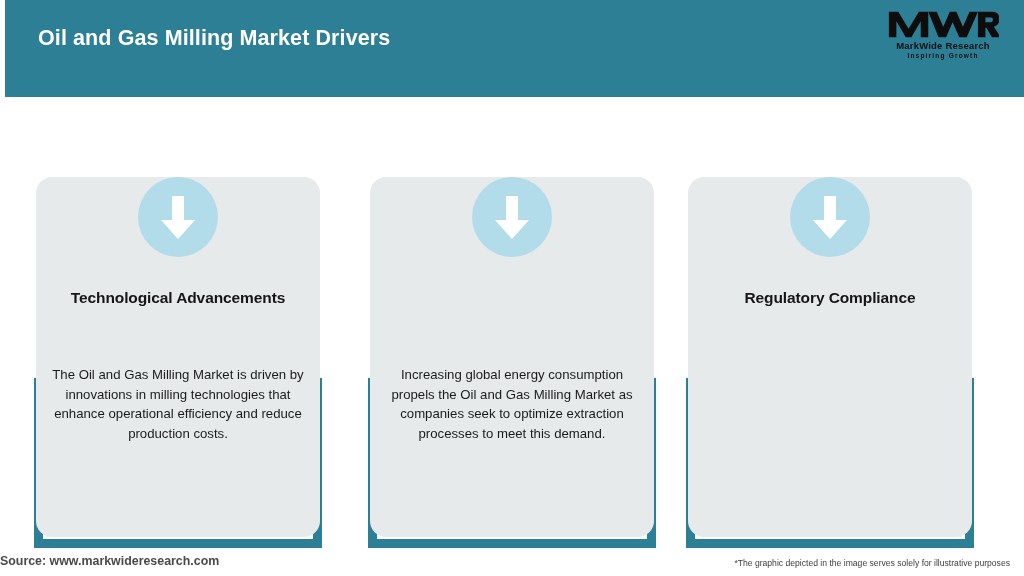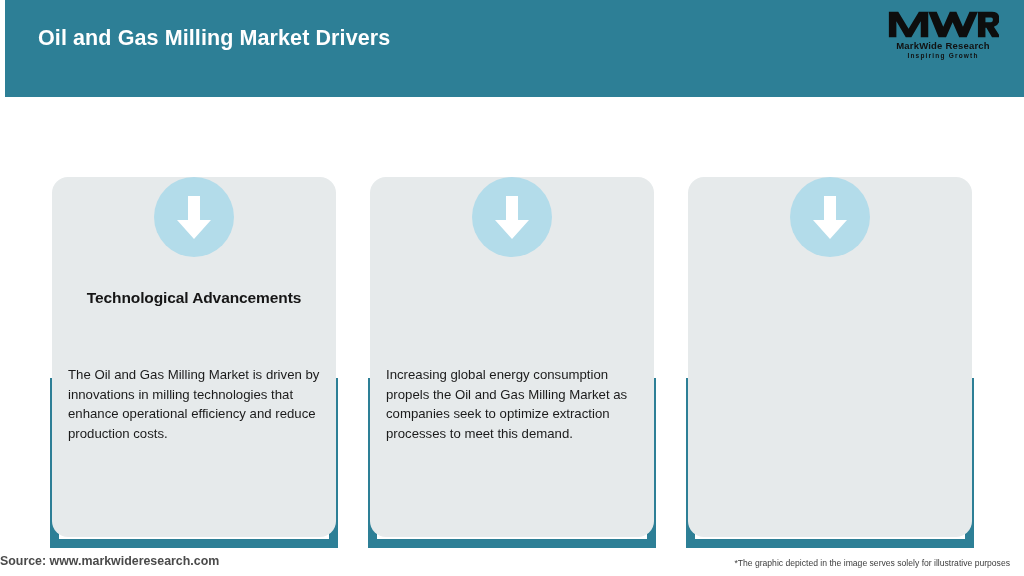--- a/index.html
+++ b/index.html
@@ -71,21 +71,21 @@
     white-space: nowrap;
   }
 
   
   .card-group {
     position: absolute;
     top: 138px;
     width: 288px;
     height: 412px;
   }
-  .card-group.g0 { left: 50px; }
+  .card-group.g0 { left: 34px; }
   .card-group.g1 { left: 368px; }
   .card-group.g2 { left: 686px; }
 
   
   .u-frame {
     position: absolute;
     left: 0;
     top: 240px;
     width: 288px;
     height: 170px;
@@ -134,21 +134,21 @@
   }
 
   .card-body {
     position: absolute;
     left: 16px;
     right: 16px;
     top: 188px;
     font-size: 13.2px;
     line-height: 19.5px;
     color: #1b1b1b;
-    text-align: left;
+    text-align: center;
   }
 
   
   #source {
     position: absolute;
     left: 0;
     right: 0;
     top: 554px;
     text-align: left;
     font-size: 12.4px;
@@ -210,19 +210,20 @@
   </div>
 
   <div class="card-group g2">
     <div class="u-frame"></div>
     <div class="card">
       <div class="icon-circle">
         <svg width="40" height="46" viewBox="0 0 40 46" aria-hidden="true">
           <path d="M14 2 L26 2 L26 26 L37 26 L20 45 L3 26 L14 26 Z" fill="#ffffff"></path>
         </svg>
       </div>
+      <div class="card-title">Regulatory Compliance</div>
     </div>
   </div>
 
   <div id="source">Source: www.markwideresearch.com</div>
   <div id="disclaimer">*The graphic depicted in the image serves solely for illustrative purposes</div>
 
 </div>
 
 </body></html>

